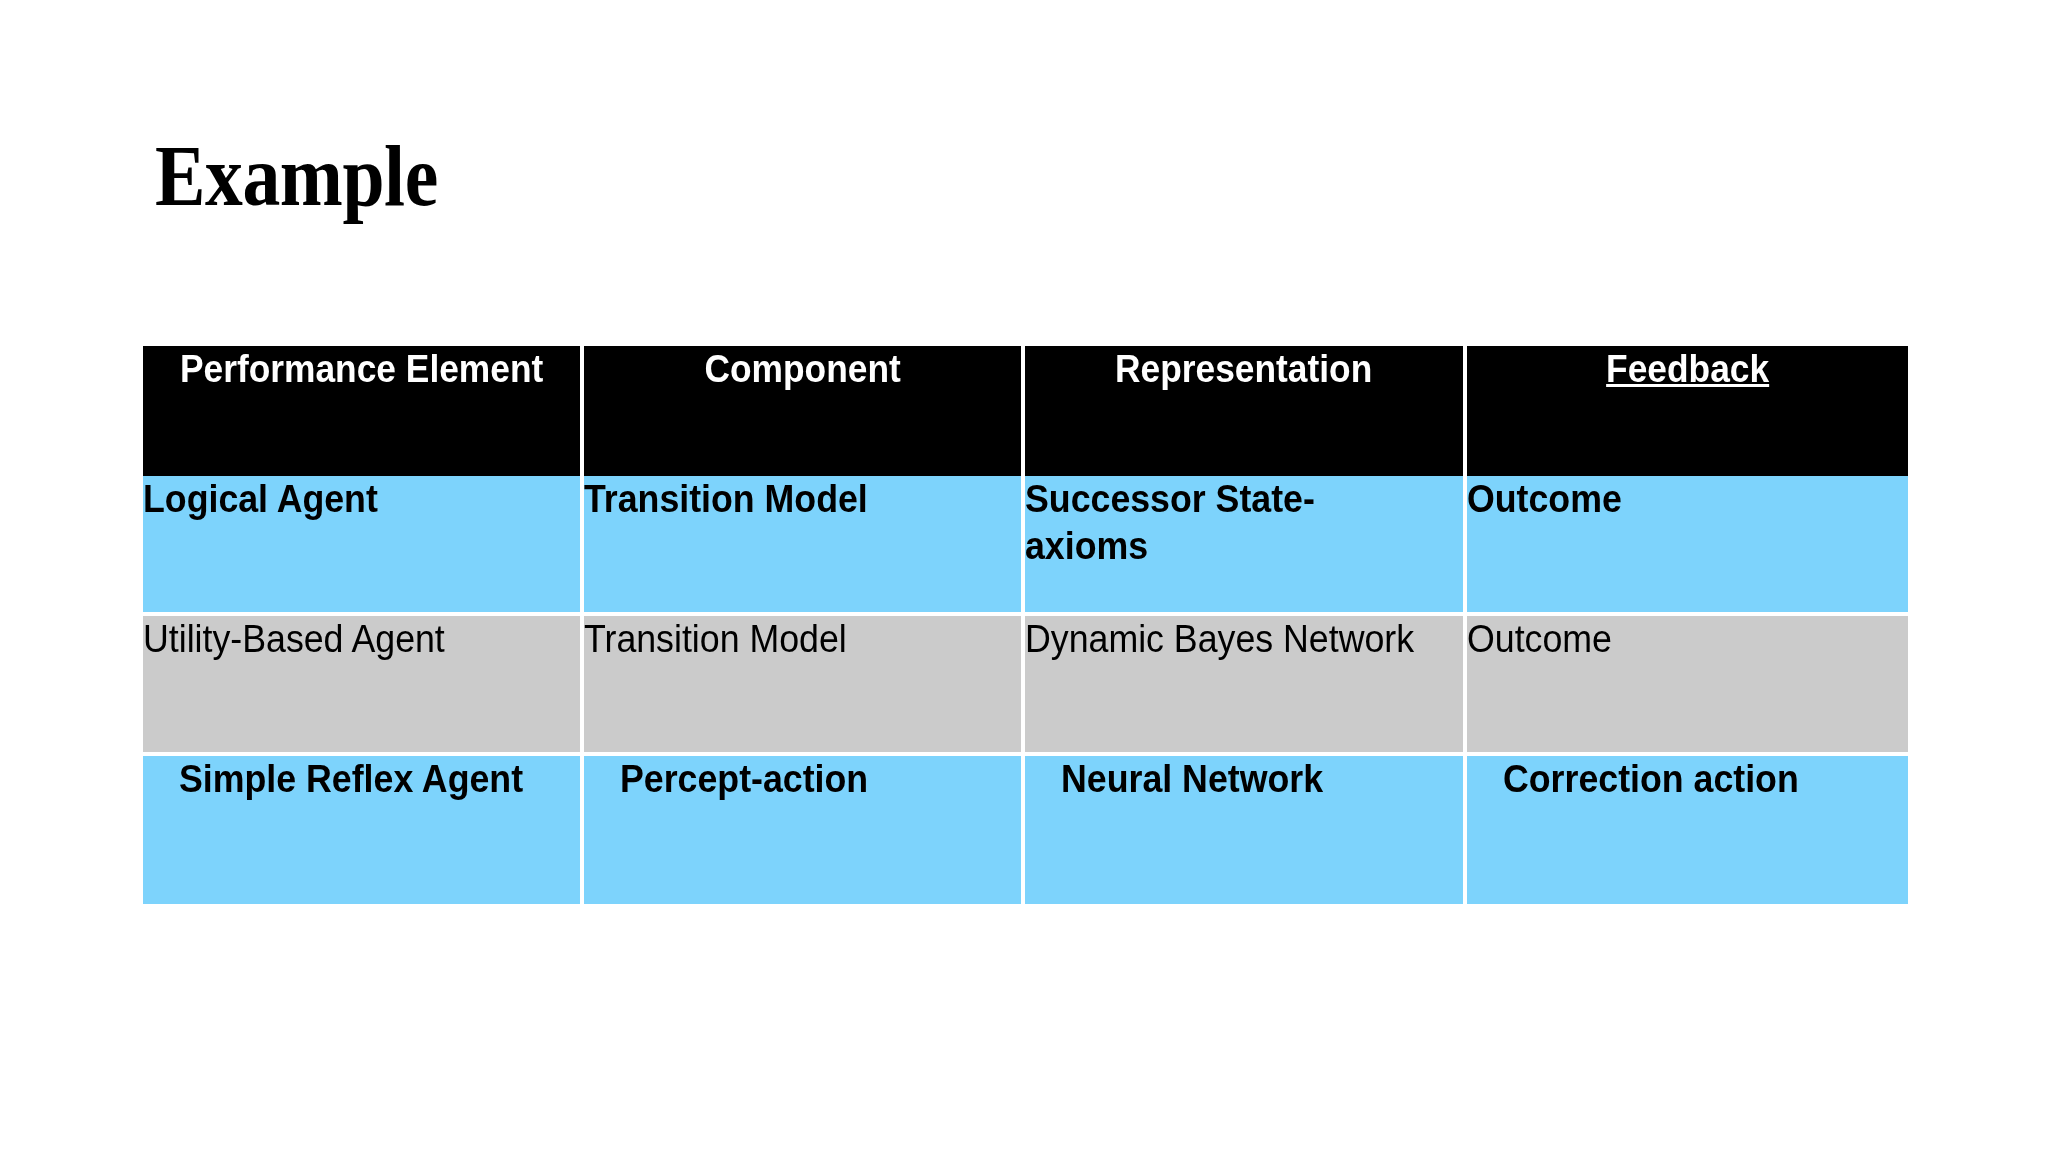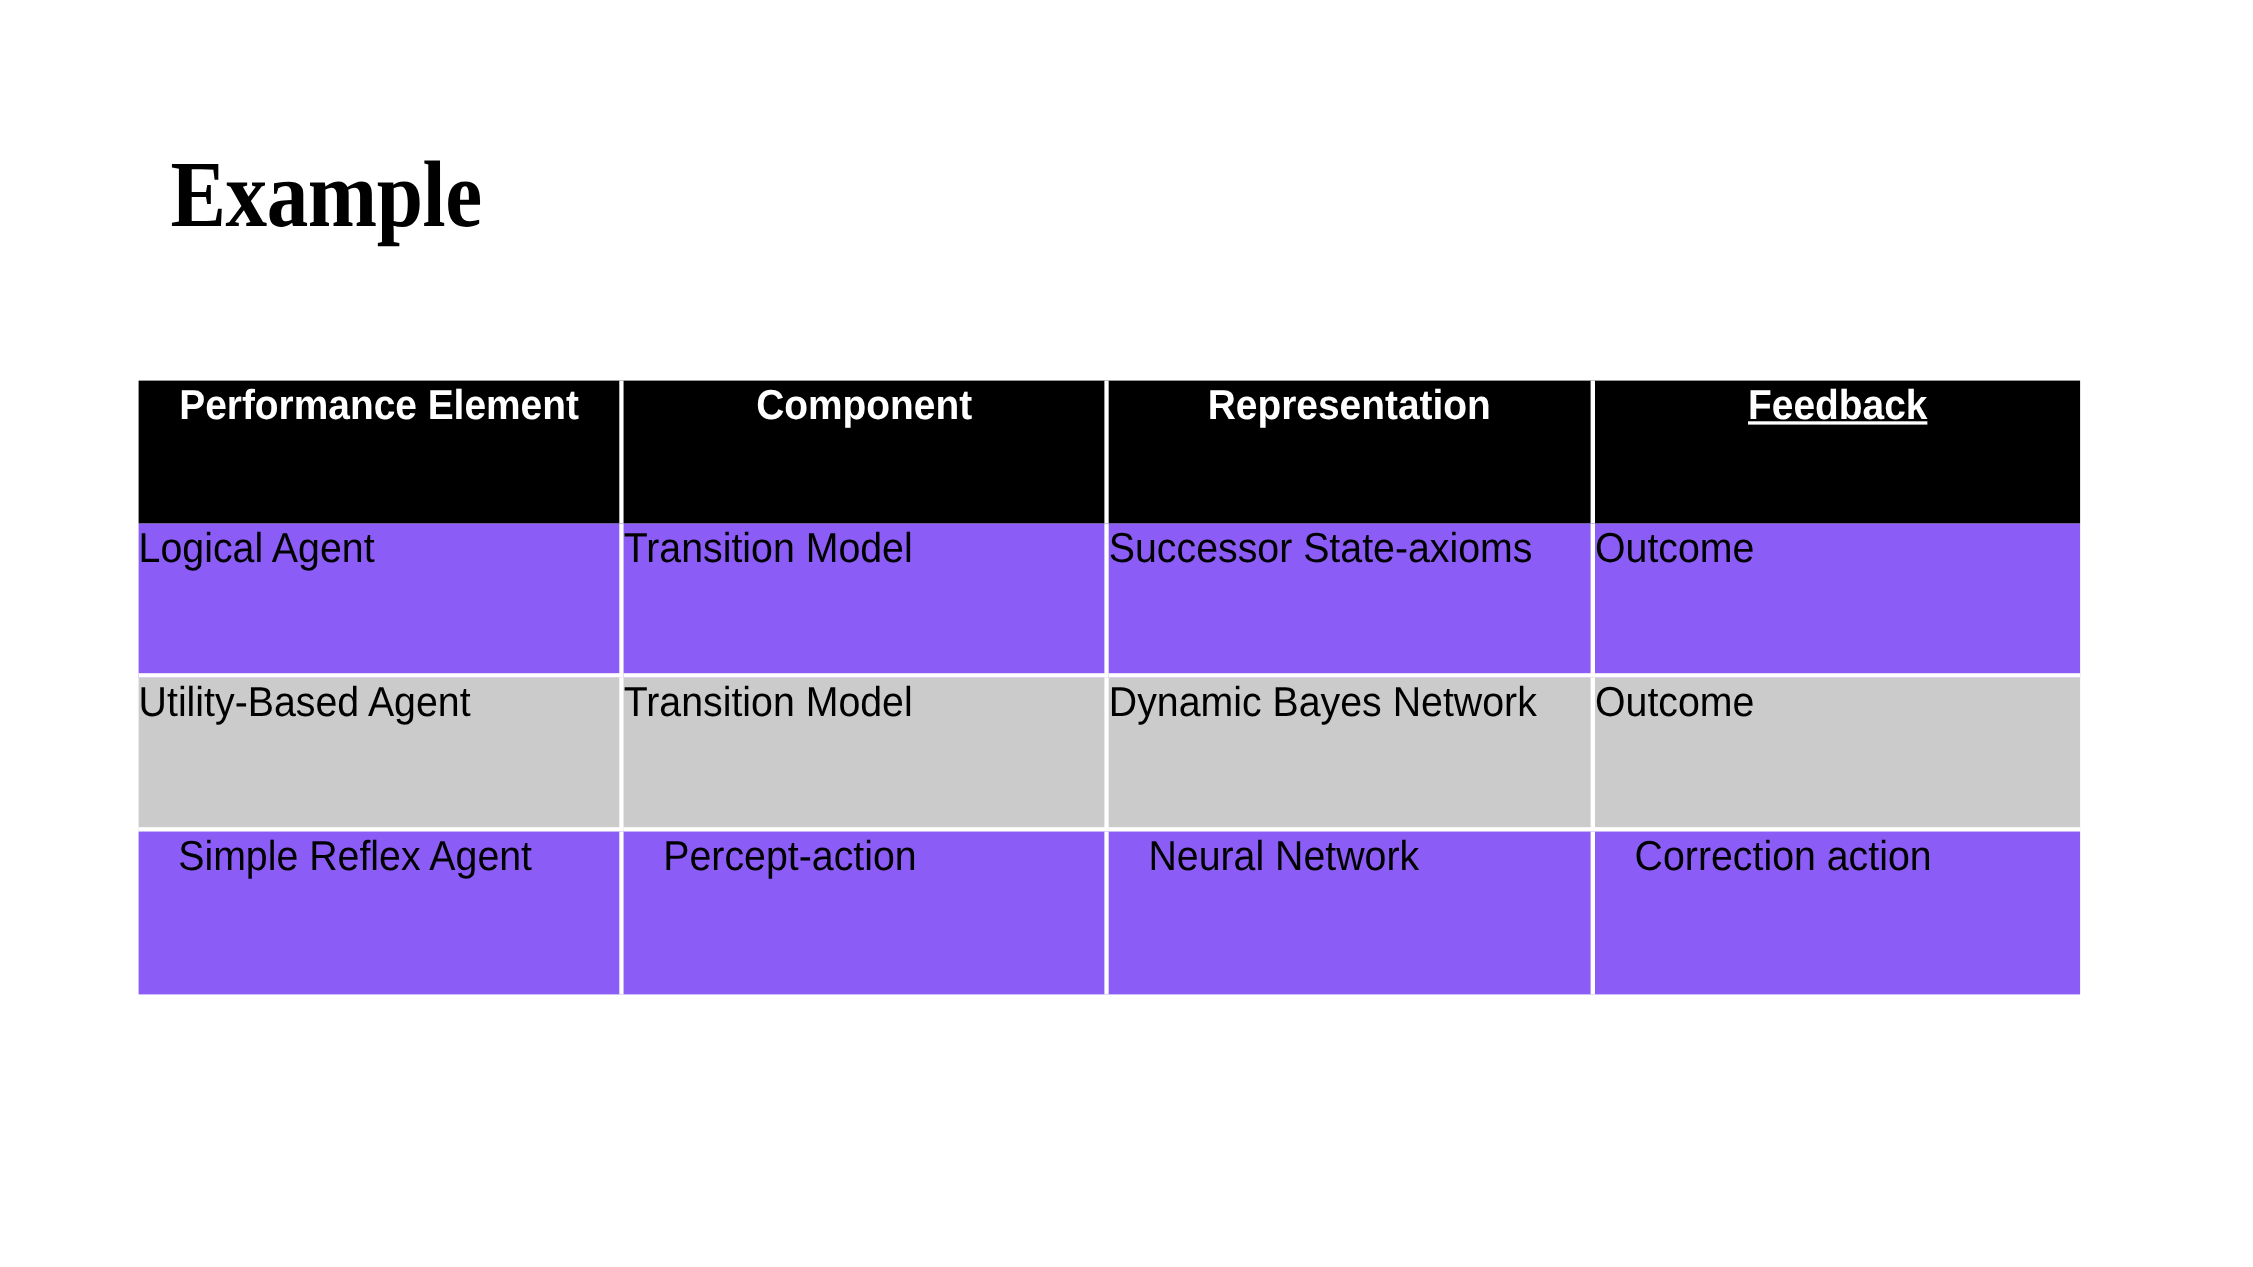--- a/index.html
+++ b/index.html
@@ -29,21 +29,21 @@
     font-size: 86px;
     line-height: 96px;
     color: #000000;
     letter-spacing: -0.5px;
     transform: scaleX(0.88);
     transform-origin: left top;
     white-space: nowrap;
   }
   .table-wrap {
     position: absolute;
-    left: 126px;
+    left: 143px;
     top: 310px;
     width: 1765px;
   }
   table.example-table {
     width: 1765px;
     border-collapse: separate;
     border-spacing: 0;
     table-layout: fixed;
   }
   table.example-table col {
@@ -96,21 +96,22 @@
   }
   tbody tr:last-child td {
     border-bottom: none;
     height: 148px;
     padding-left: 36px;
   }
   tbody tr.band-dark td {
     background: #cbcbcb;
   }
   tbody tr.band-light td {
-    background: #8b5cf6;
+    background: #7dd3fc;
+    font-weight: bold;
   }
   .cell-text {
     display: block;
     transform: scaleX(0.94);
     transform-origin: left top;
   }
 </style>
 </head>
 <body>
 

